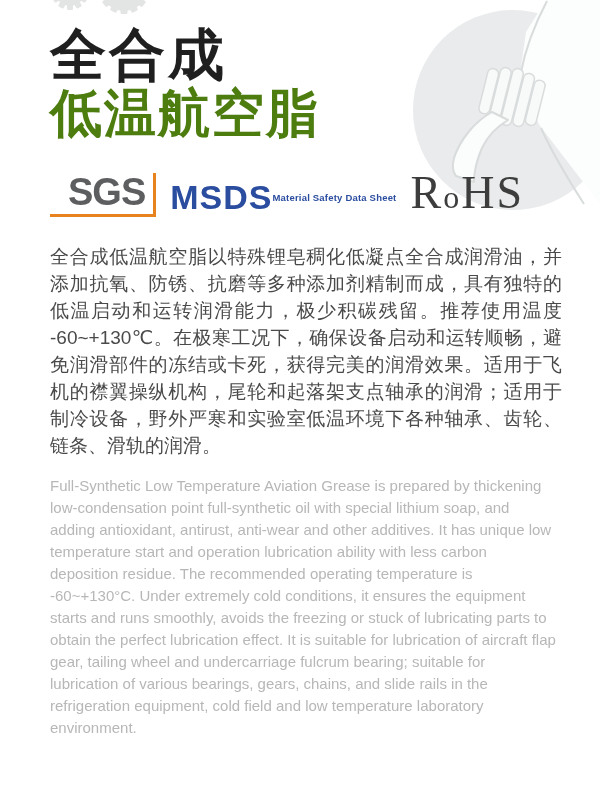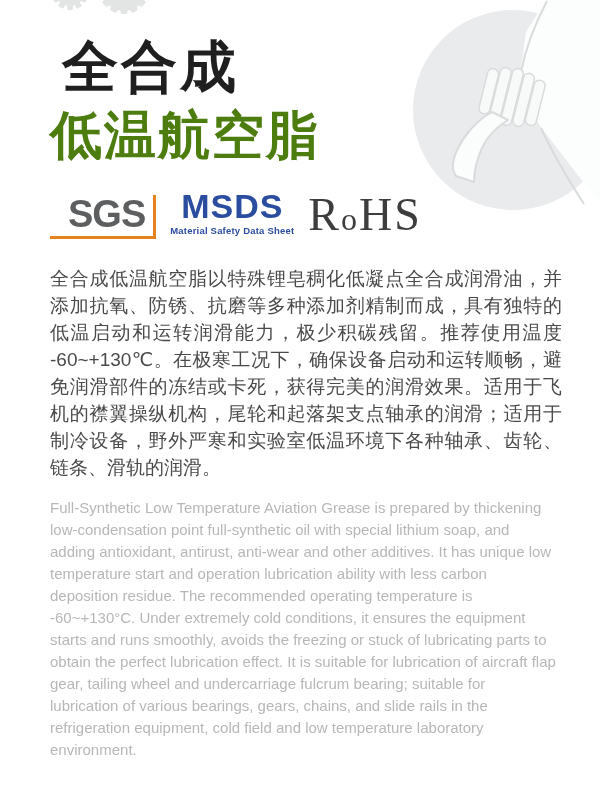--- a/index.html
+++ b/index.html
@@ -12,40 +12,40 @@
 
   
   .gears{position:absolute;left:50px;top:0;width:130px;height:24px;}
 
   
   .photo{position:absolute;right:0;top:0;width:200px;height:228px;}
 
   .content{position:absolute;left:50px;top:26px;width:512px;}
 
   .title-black{
-    margin:12px;font-size:56px;line-height:1.04;font-weight:600;
+    margin:0;font-size:56px;line-height:1.04;font-weight:600;
     color:#1f1f1f;letter-spacing:3px;
   }
   .title-green{
     margin:2px 0 0 0;font-size:52px;line-height:1.05;font-weight:800;
     color:#4d7c0f;letter-spacing:2px;
   }
   .subtitle{
     margin-top:20px;font-style:italic;font-size:20px;line-height:1.5;
     color:#9c9c9c;letter-spacing:0.5px;
   }
   .subtitle span{display:block;}
 
   .certs{margin-top:26px;display:flex;align-items:flex-end;gap:14px;height:50px;}
   .sgs{
     font-size:38px;font-weight:bold;color:#5d5e60;letter-spacing:-1px;
     line-height:0.9;padding:2px 8px 5px 18px;
     border-bottom:3px solid #e8821e;border-right:3px solid #e8821e;
   }
-  .msds{display:flex;flex-direction:column;align-items:center;color:#2b4d9f;padding-bottom:3px;}
+  .msds{display:flex;flex-direction:row;align-items:center;color:#2b4d9f;padding-bottom:3px;}
   .msds-label{font-size:34px;font-weight:800;line-height:1;letter-spacing:1px;}
   .msds-sub{font-size:9.5px;font-weight:700;margin-top:2px;letter-spacing:0.2px;white-space:nowrap;}
   .rohs{
     font-family:"Liberation Serif","DejaVu Serif",serif;
     font-size:46px;line-height:0.85;color:#3d3d3d;letter-spacing:2px;padding-bottom:5px;
   }
   .rohs .small-o{font-size:32px;}
 
   .desc-cn{
     margin:26px 0 0 0;font-size:19px;line-height:27px;color:#4a4a4a;

